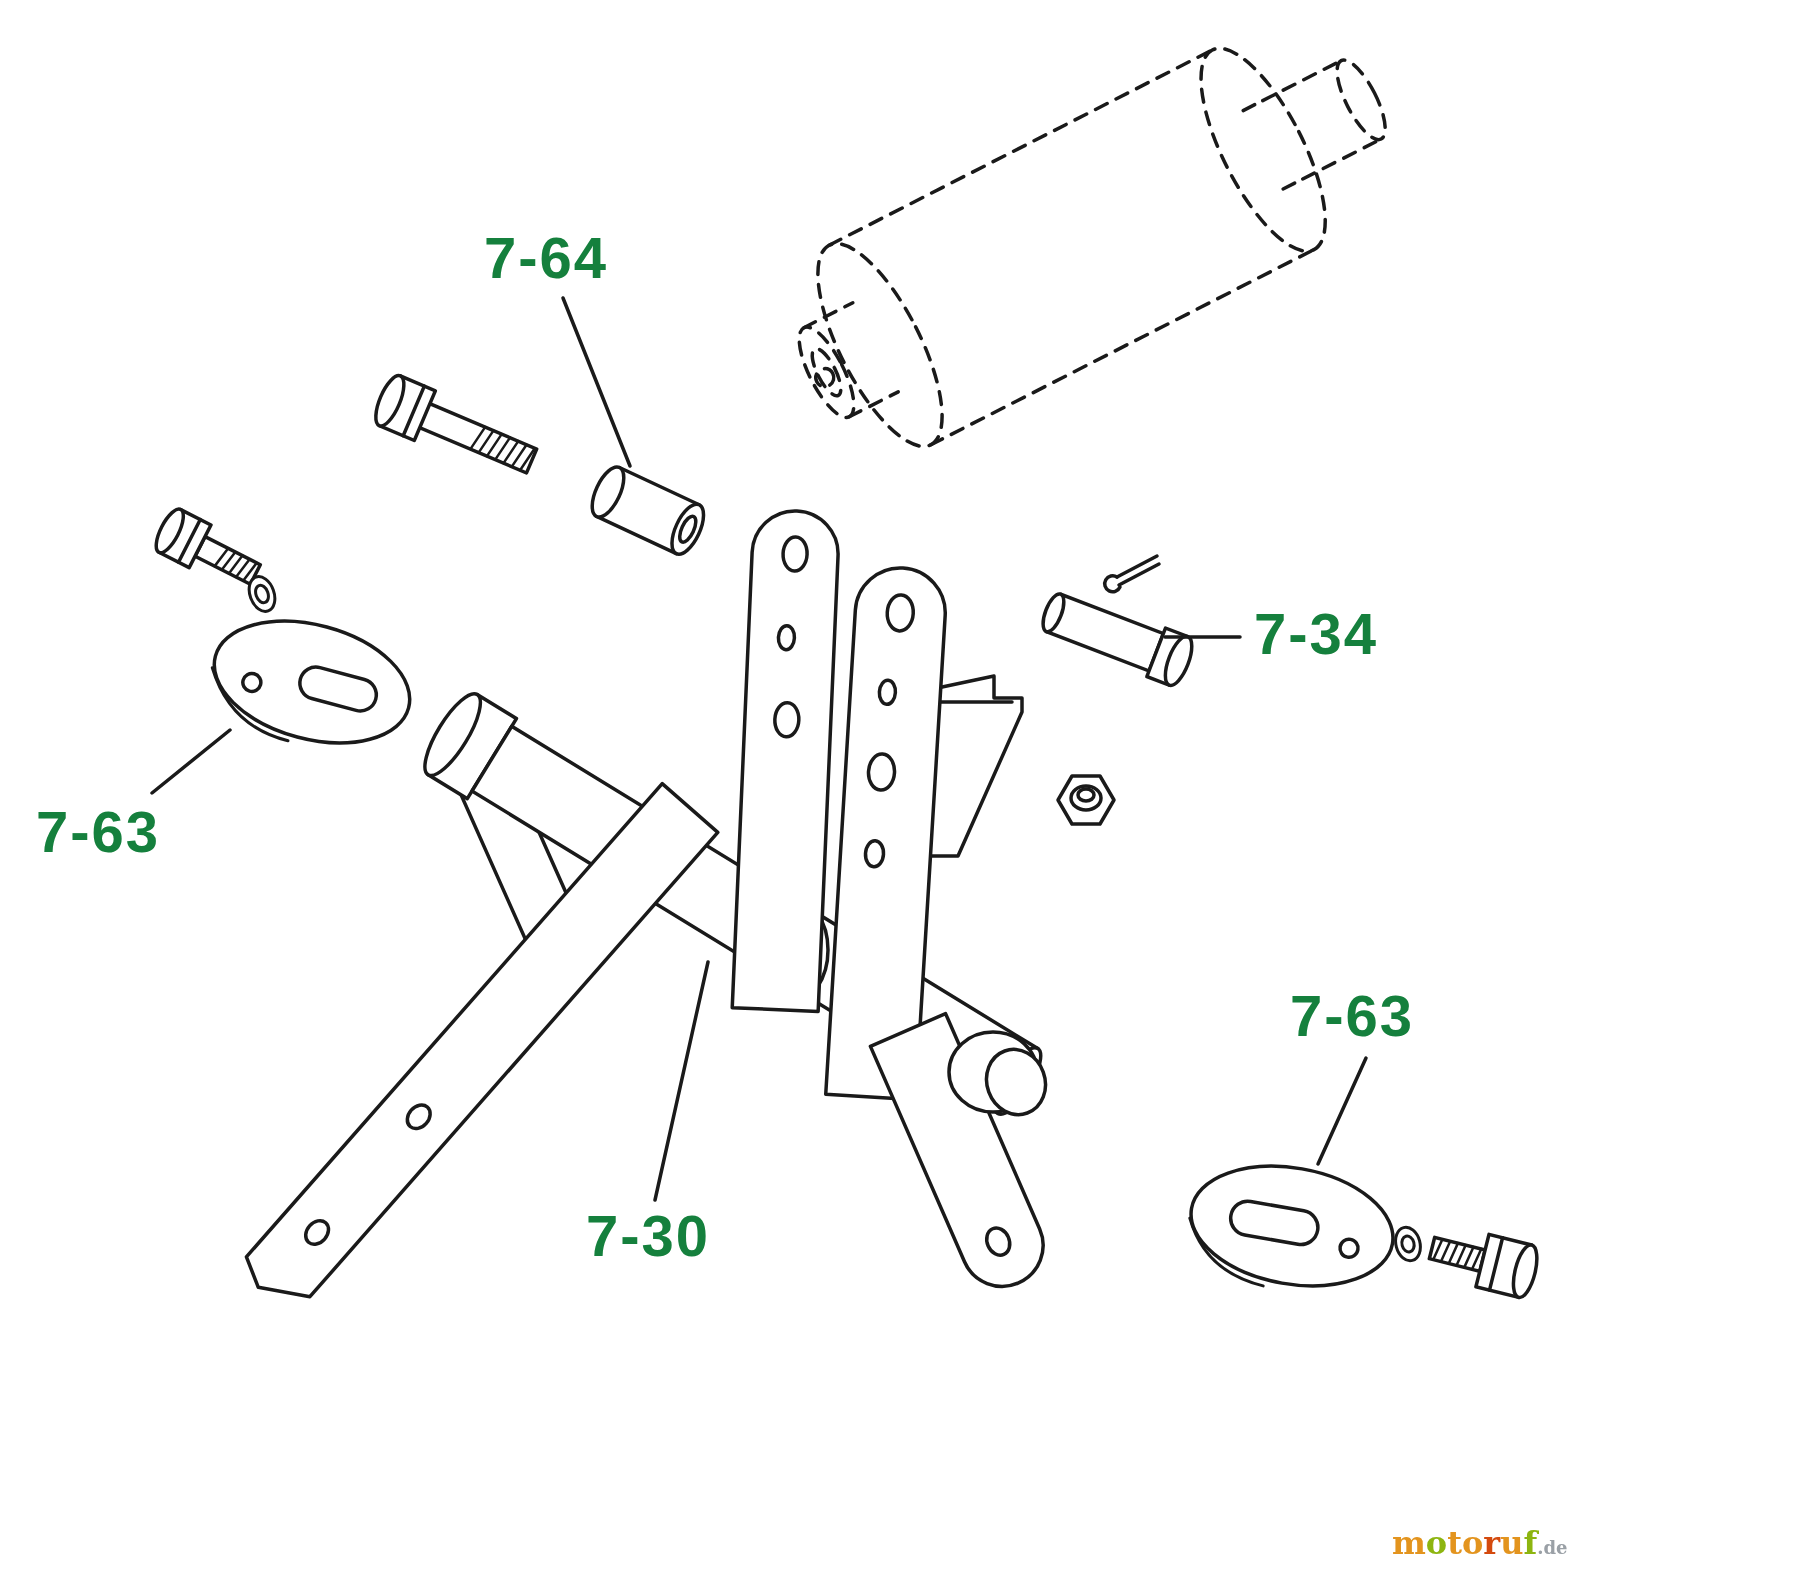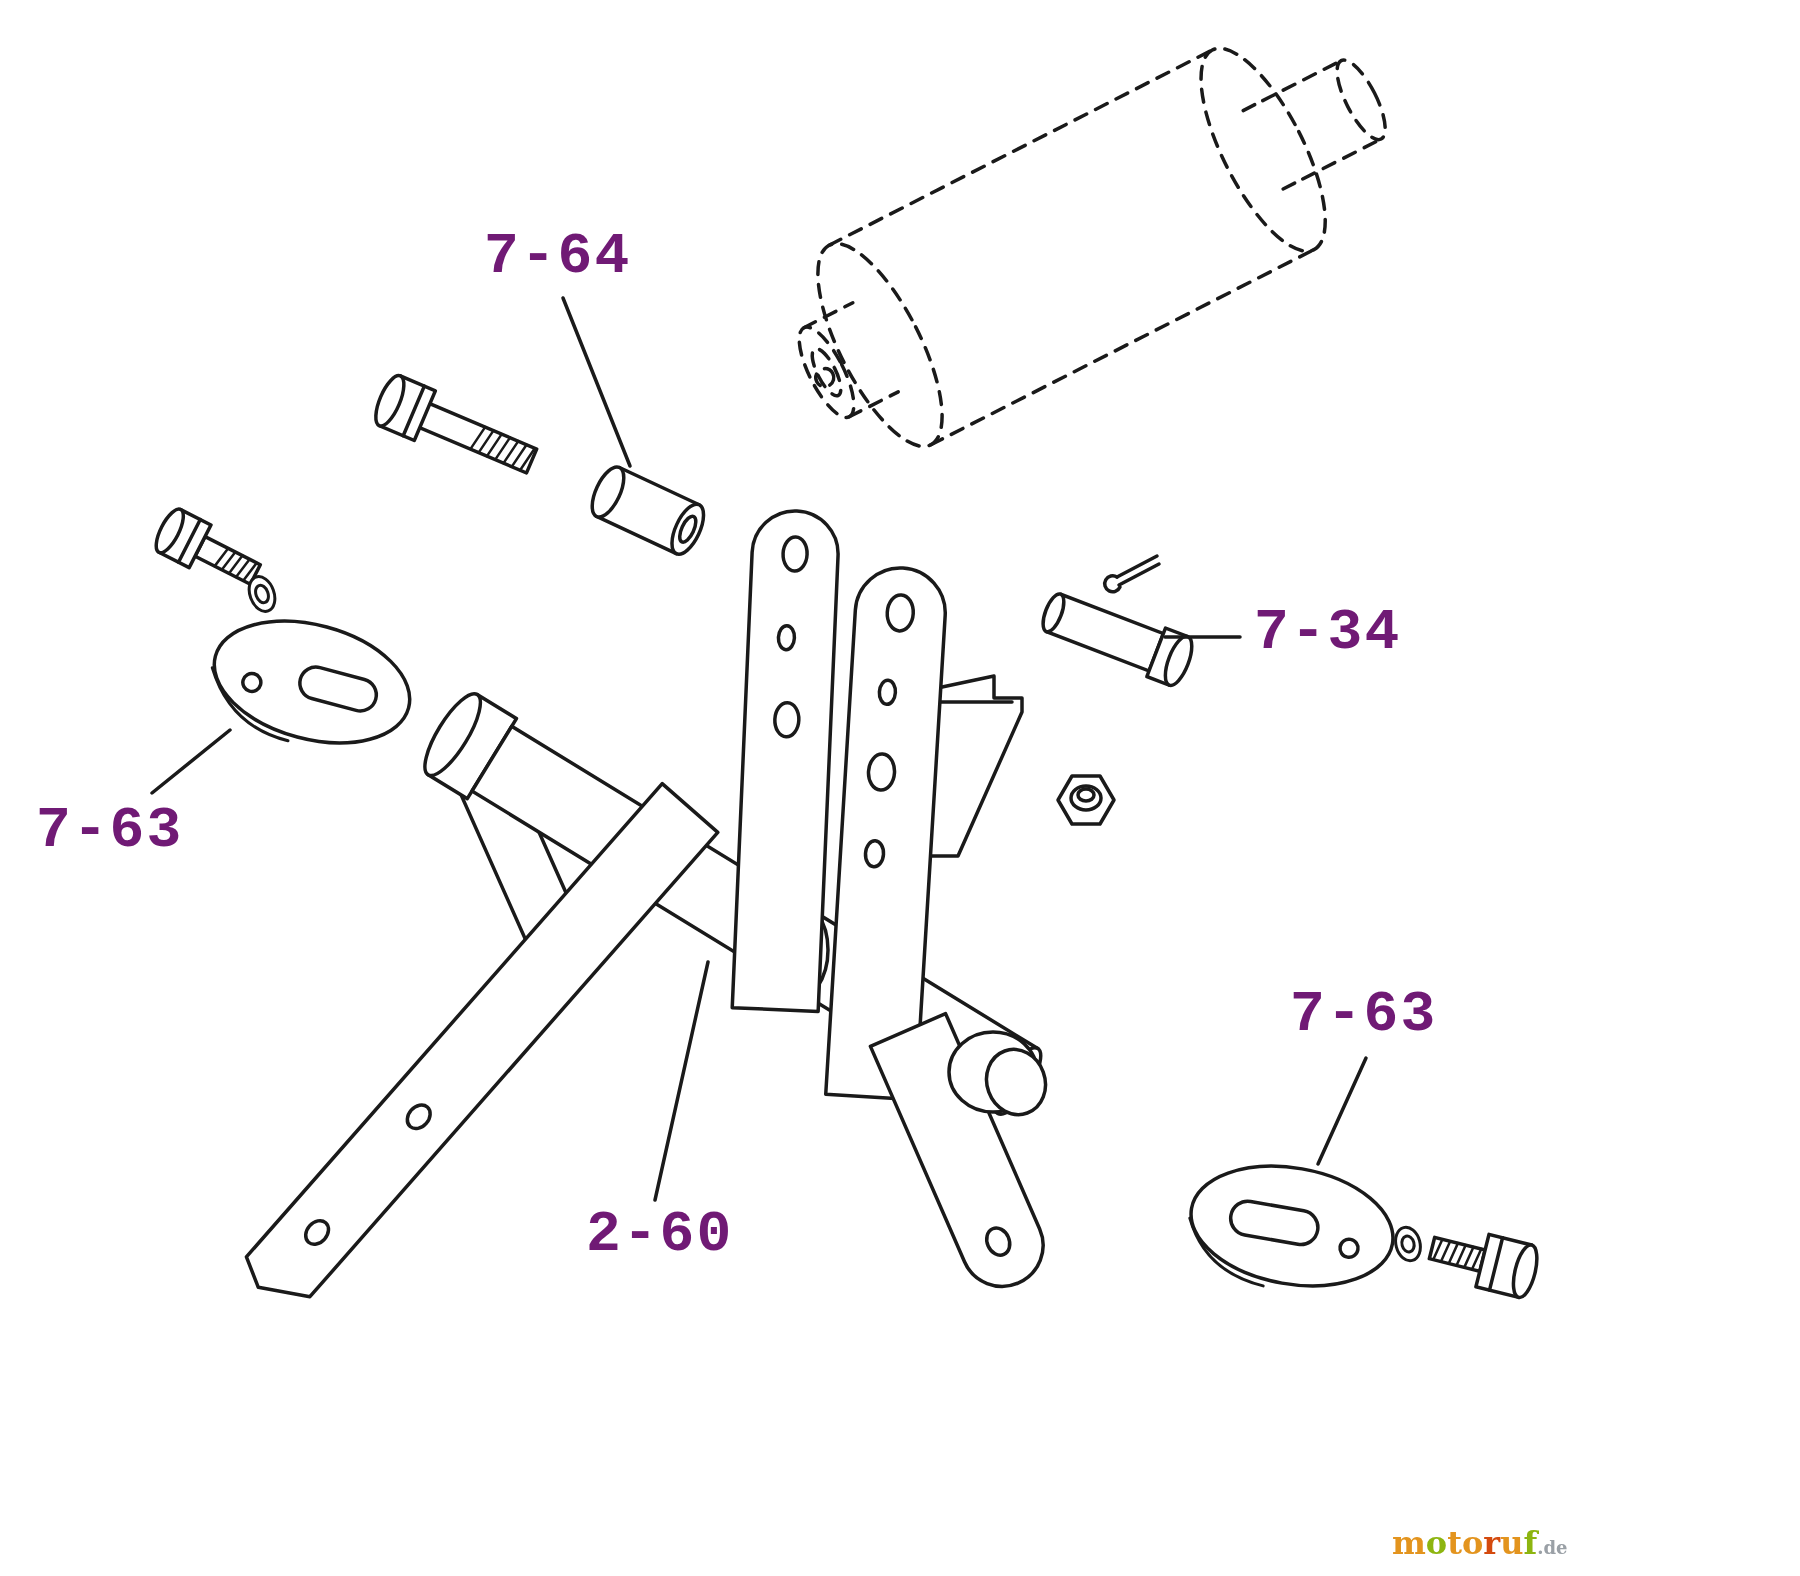--- a/index.html
+++ b/index.html
@@ -7,25 +7,25 @@
   .stage{
     position:relative;
     width:1800px;height:1576px;
     background:#ffffff;
     overflow:hidden;
     font-family:"DejaVu Sans", sans-serif;
   }
   .stage svg{position:absolute;left:0;top:0;width:1800px;height:1576px;}
   .part-label{
     position:absolute;
-    font-family:Liberation Mono, monospace;
+    font-family:Liberation Sans, sans-serif;
     font-weight:700;
     font-size:58px;
     letter-spacing:2px;
-    color:#701a75;
+    color:#15803d;
     white-space:nowrap;
     user-select:none;
   }
   .watermark{
     position:absolute;
     left:1392px;top:1524px;
     font-family:"DejaVu Serif", serif;
     font-weight:700;
     font-size:32px;
     letter-spacing:0px;
@@ -187,21 +187,21 @@
       <line x1="1366" y1="1058" x2="1318" y2="1164"></line>
     </g>
   </svg>
 
   <div class="part-label" style="left:484px;top:224px;">7-64</div>
 
   <div class="part-label" style="left:36px;top:798px;">7-63</div>
 
   <div class="part-label" style="left:1254px;top:600px;">7-34</div>
 
-  <div class="part-label" style="left:586px;top:1202px;">2-60</div>
+  <div class="part-label" style="left:586px;top:1202px;">7-30</div>
 
   <div class="part-label" style="left:1290px;top:982px;">7-63</div>
 
   <div class="watermark">
     <span><span style="color: rgb(227, 148, 30);">m</span><span style="color: rgb(141, 181, 16);">o</span><span style="color: rgb(227, 148, 30);">t</span><span style="color: rgb(227, 148, 30);">o</span><span style="color: rgb(212, 74, 14);">r</span><span style="color: rgb(227, 148, 30);">u</span><span style="color: rgb(141, 181, 16);">f</span></span><span class="suffix" style="color: rgb(154, 160, 166);">.de</span>
   </div>
 
 </div>
 
 </body></html>

